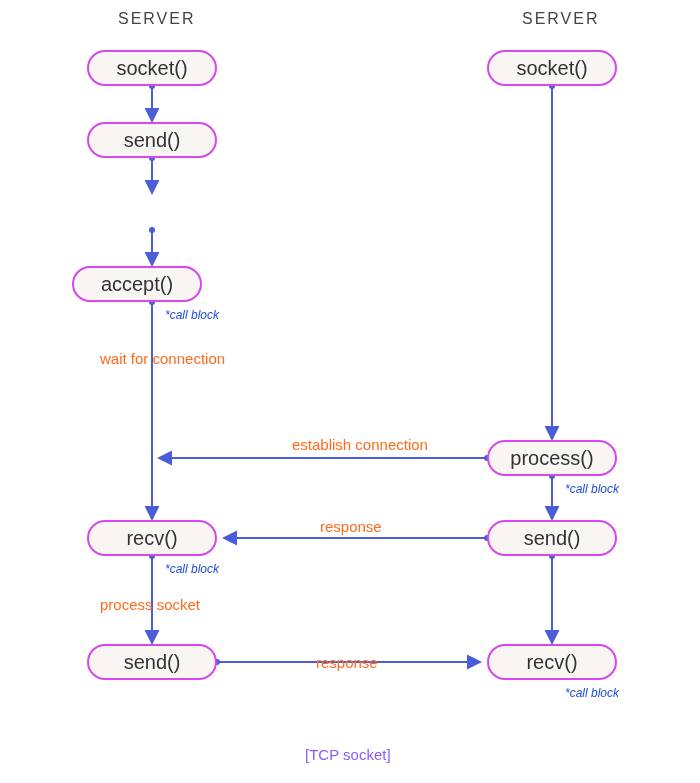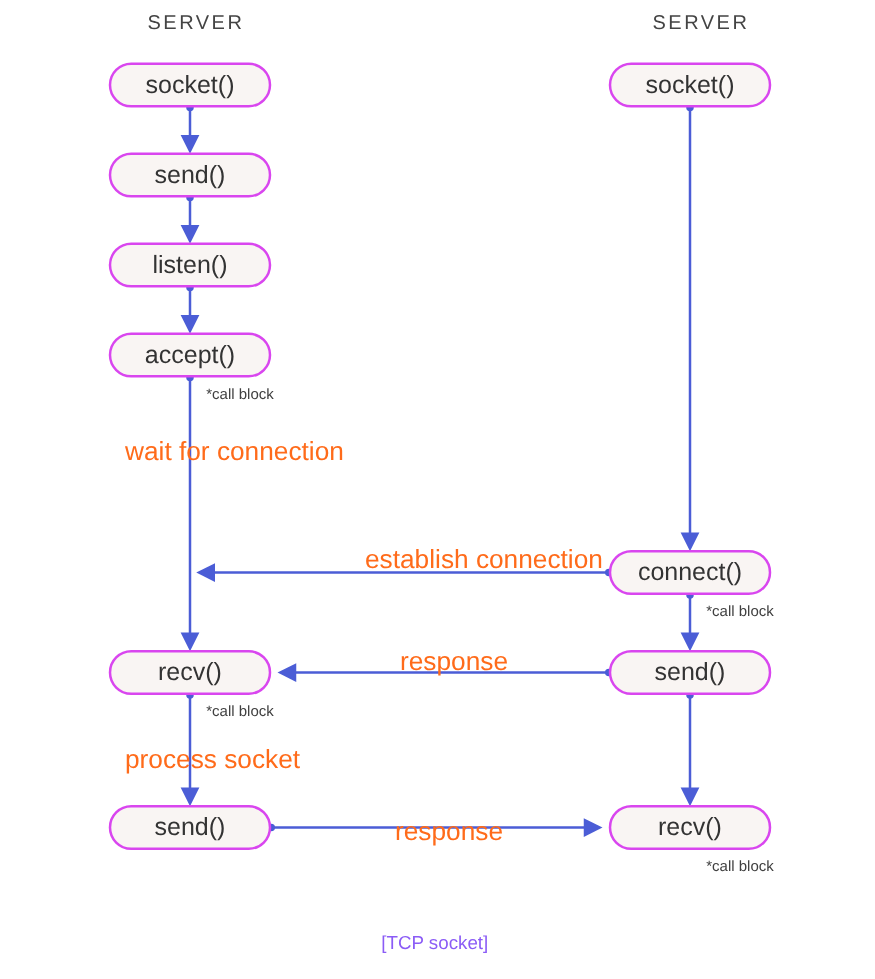--- a/index.html
+++ b/index.html
@@ -40,25 +40,26 @@
     color: #333;
     font-size: 20px;
     display: flex;
     align-items: center;
     justify-content: center;
     box-sizing: border-box;
   }
   .note {
     position: absolute;
     font-size: 12px;
-    color: #404040;
+    color: #1d4ed8;
+    font-style: italic;
   }
   .label-orange {
     position: absolute;
-    font-size: 21px;
+    font-size: 15px;
     color: #ff6b1a;
     white-space: nowrap;
   }
   .caption {
     position: absolute;
     font-size: 15px;
     color: #8b5cf6;
   }
 </style>
 </head>
@@ -108,38 +109,35 @@
 
 <div class="col-title" style="left:118px; top:10px;">SERVER</div>
 <div class="col-title" style="left:522px; top:10px;">SERVER</div>
 
 <div class="node" style="left:87px;  top:50px;">
       <span>socket()</span>
     </div>
 <div class="node" style="left:87px;  top:122px;">
       <span>send()</span>
     </div>
-<div class="node" style="left:87px;  top:194px;">
-      <span>listen()</span>
-    </div>
-<div class="node" style="left:87px;  top:266px;">
+<div class="node" style="left:72px;  top:266px;">
       <span>accept()</span>
     </div>
 <div class="node" style="left:87px;  top:520px;">
       <span>recv()</span>
     </div>
 <div class="node" style="left:87px;  top:644px;">
       <span>send()</span>
     </div>
 
 <div class="node" style="left:487px; top:50px;">
       <span>socket()</span>
     </div>
 <div class="node" style="left:487px; top:440px;">
-      <span>connect()</span>
+      <span>process()</span>
     </div>
 <div class="node" style="left:487px; top:520px;">
       <span>send()</span>
     </div>
 <div class="node" style="left:487px; top:644px;">
       <span>recv()</span>
     </div>
 
 <div class="note" style="left:165px; top:308px;">*call block</div>
 <div class="note" style="left:165px; top:562px;">*call block</div>

